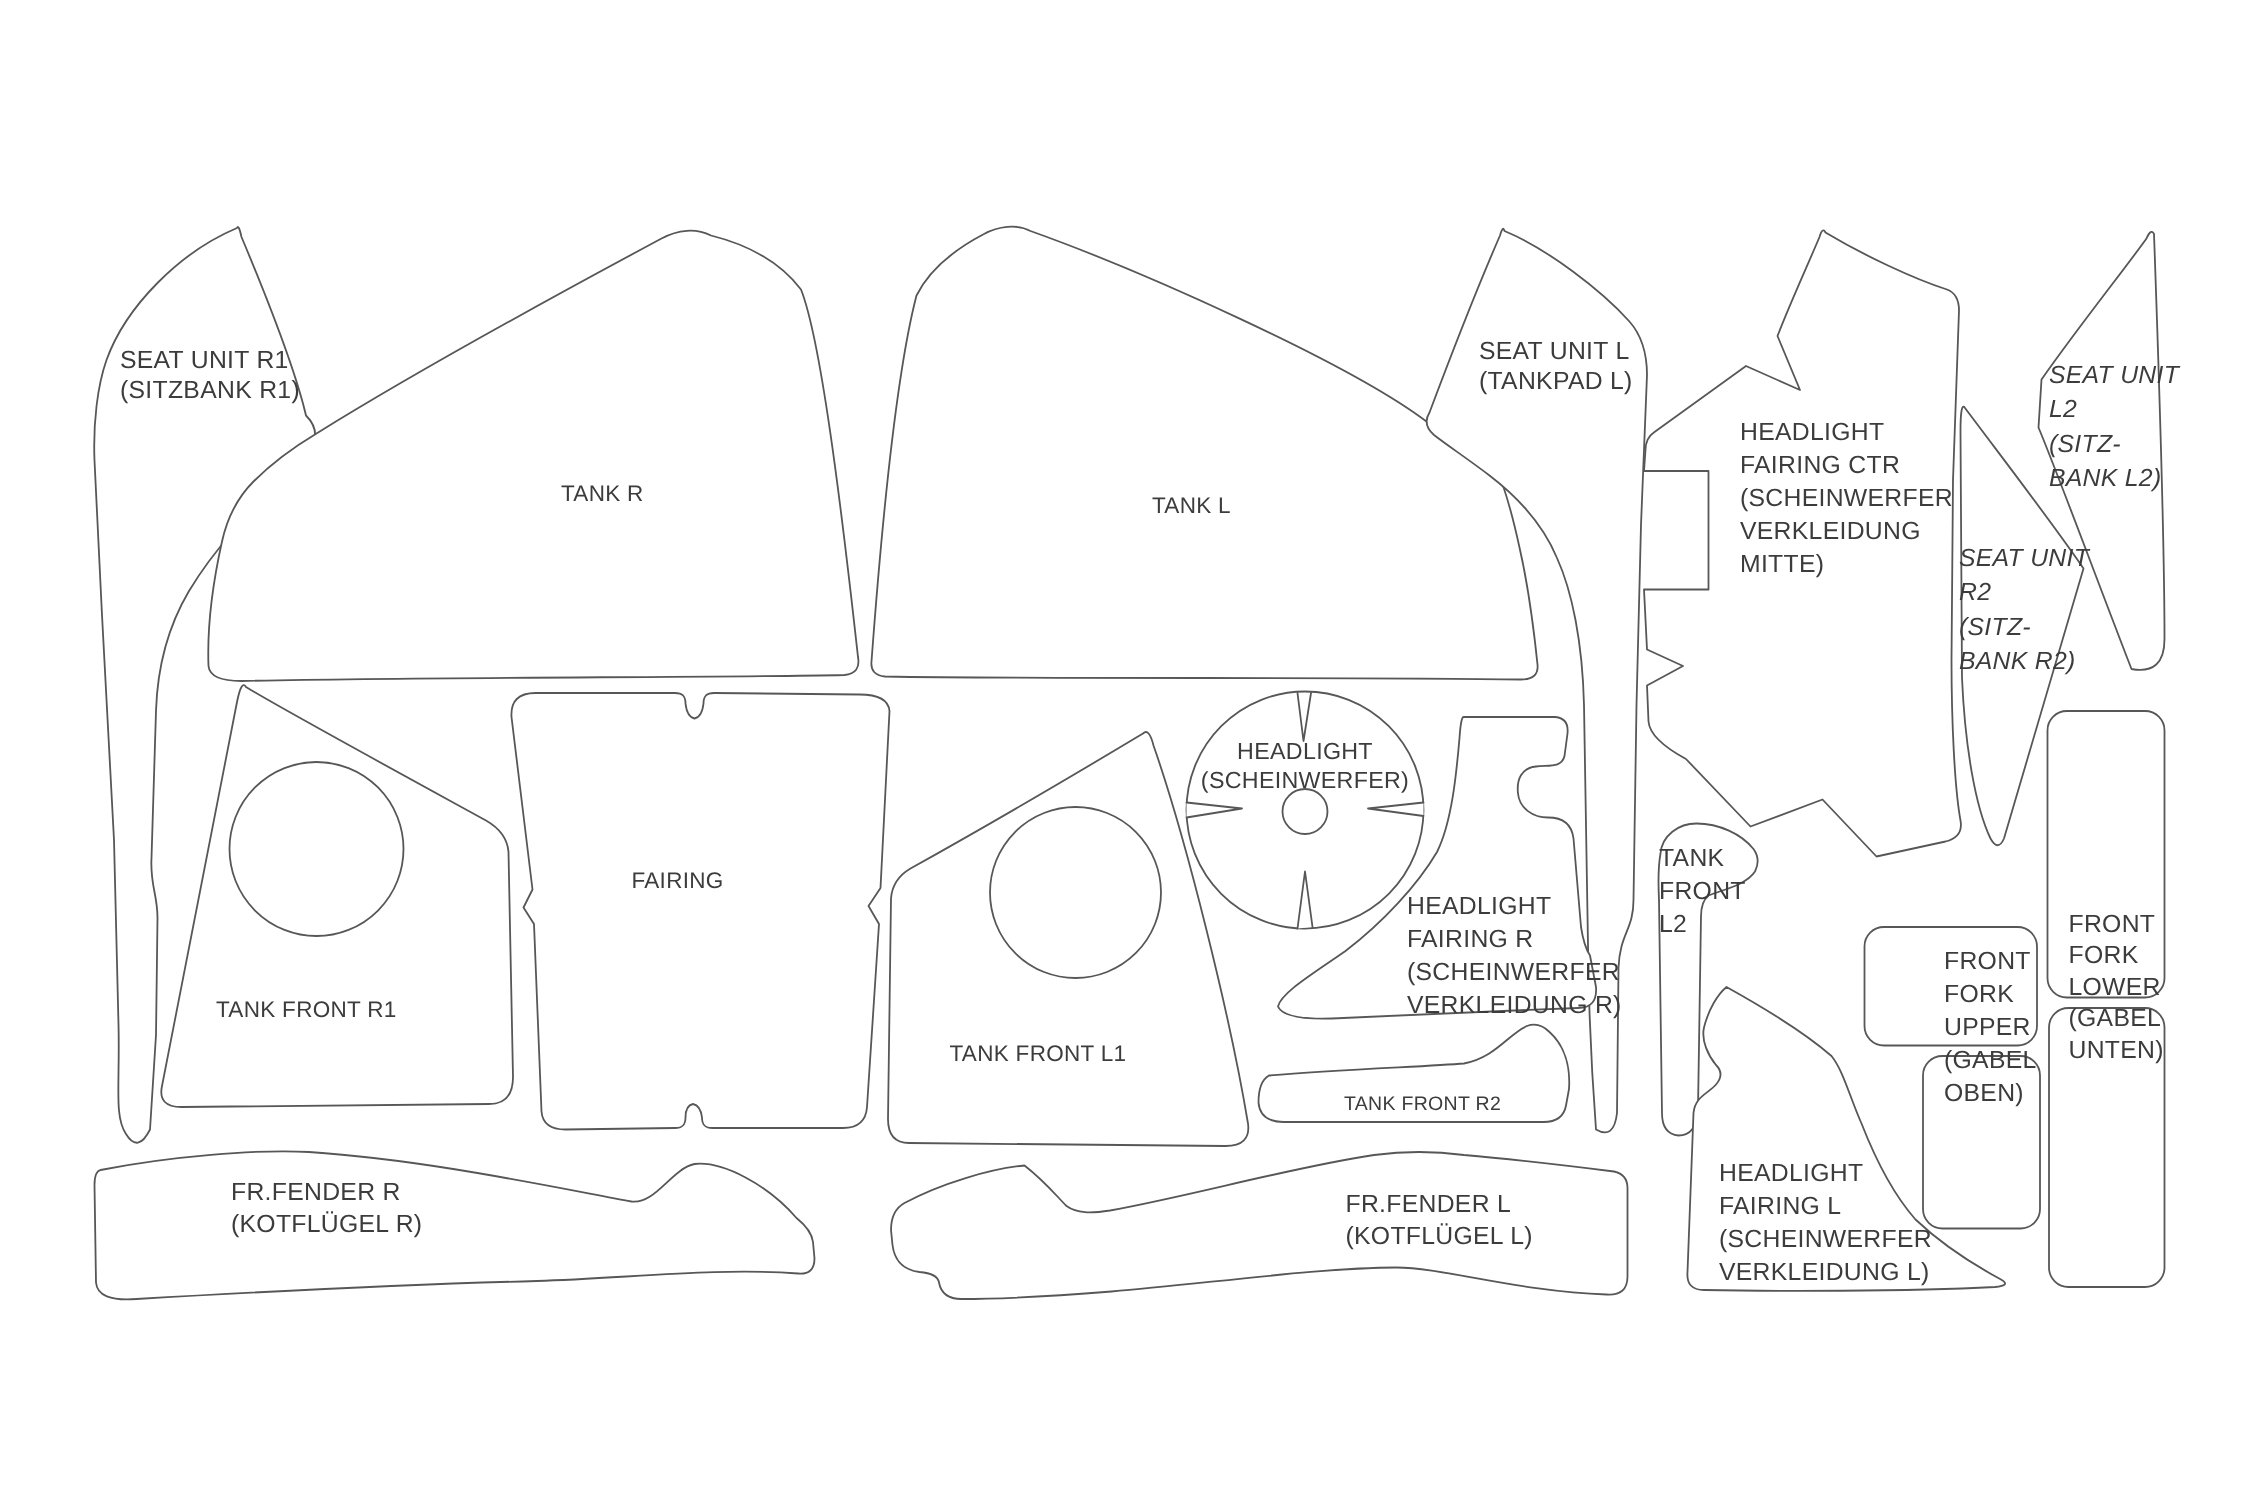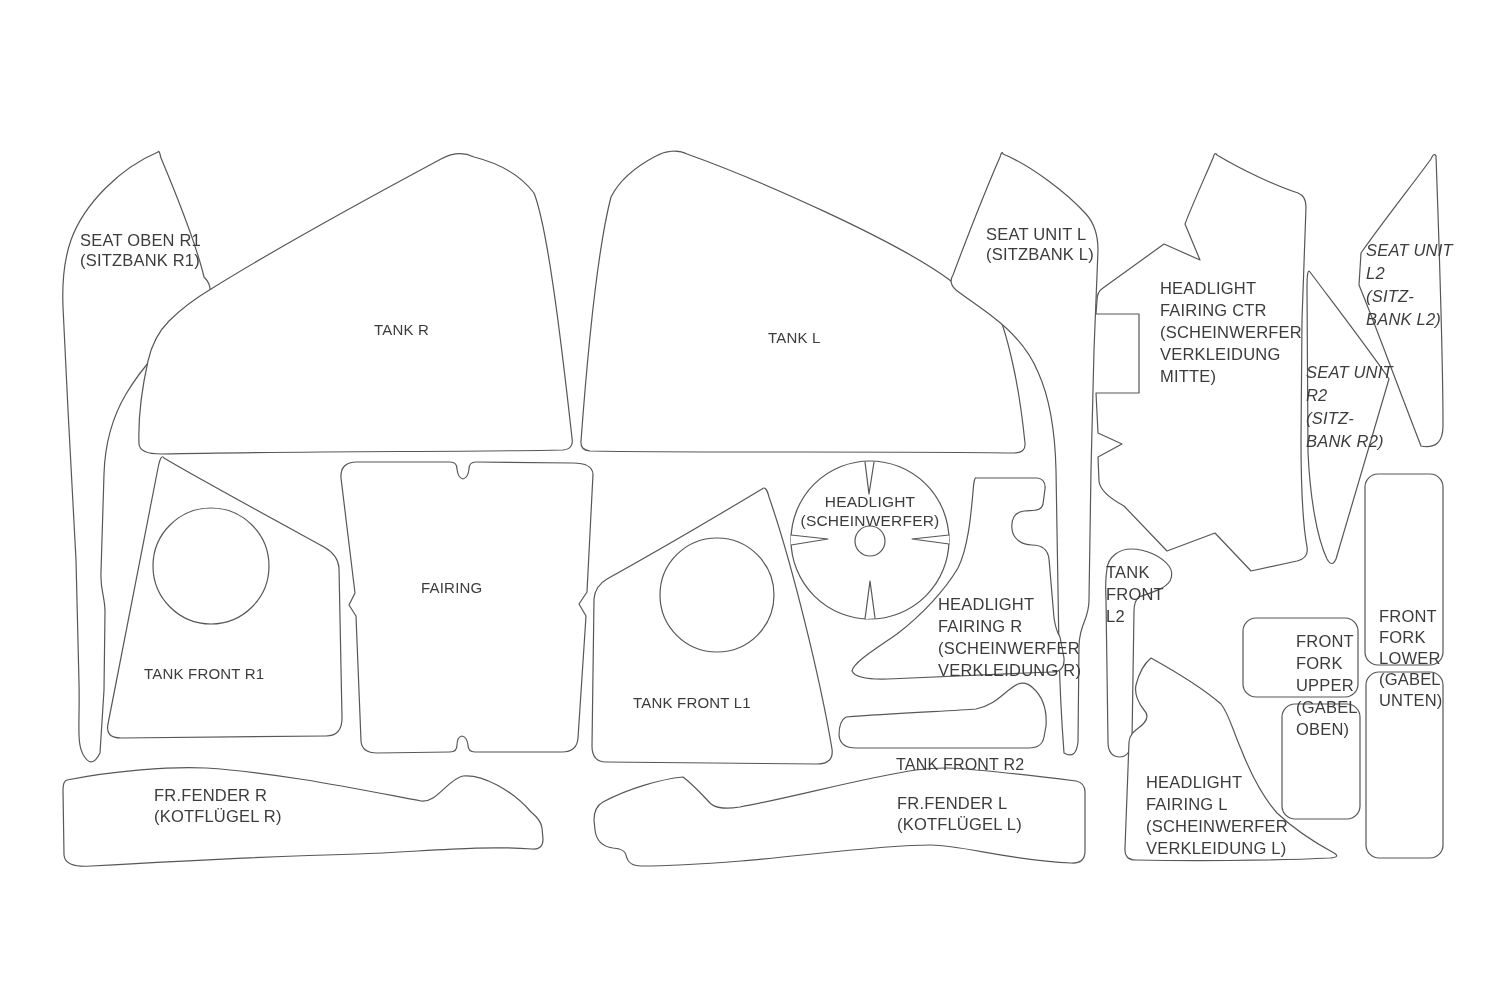--- a/index.html
+++ b/index.html
@@ -21,21 +21,21 @@
   #outlines .hole, #outlines .slit{fill:#ffffff;}
   .lbl{
     position:absolute;
     color:#3c3c3c;
     font-size:16.5px;
     line-height:21px;
     white-space:pre-line;
     letter-spacing:0.2px;
   }
   .lbl-lg{font-size:15px;line-height:24px;}
-  .lbl-md{font-size:16px;line-height:22px;margin-top:29px;}
+  .lbl-md{font-size:13px;line-height:22px;}
   .lh19{line-height:19.5px;}
   .lh22{line-height:22px;}
   .lh23{line-height:23px;font-style:italic;}
   .ctr{transform:translateX(-50%);text-align:center;font-size:15.5px;line-height:19px;}
 </style>
 </head>
 <body>
 
 <div id="sheet">
 
@@ -123,26 +123,26 @@
          C 478,845 420,852 358,854 C 278,856 160,862 91,866 Q 65,868 64,855 L 63,790
          Q 63,781 67,780 Z"></path>
 
     <path d="M 683,777 C 697,788 704,797 711,804 C 718,809 727,809 740,807 C 795,797 862,778 916,770
          Q 946,766 976,770 C 1011,773 1052,778 1076,781 Q 1085,783 1085,792 L 1085,851
          Q 1085,864 1071,863 C 1012,861 962,845 931,845 C 881,845 802,856 741,861
          C 703,864 662,866 641,866 Q 628,866 626,855 Q 625,849 613,848 Q 597,846 595,830
          L 594,820 Q 594,807 603,802 C 627,789 661,779 683,777 Z"></path>
   </svg>
 
-  <div class="lbl lh19" style="left:80px;top:231px">SEAT OBEN R1
+  <div class="lbl lh19" style="left:80px;top:231px">SEAT UNIT R1
 (SITZBANK R1)</div>
   <div class="lbl lbl-lg" style="left:374px;top:318px">TANK R</div>
   <div class="lbl lbl-lg" style="left:768px;top:326px">TANK L</div>
   <div class="lbl lh19" style="left:986px;top:225px">SEAT UNIT L
-(SITZBANK L)</div>
+(TANKPAD L)</div>
   <div class="lbl lh22" style="left:1160px;top:277px">HEADLIGHT
 FAIRING CTR
 (SCHEINWERFER
 VERKLEIDUNG
 MITTE)</div>
   <div class="lbl lh23" style="left:1366px;top:239px">SEAT UNIT
 L2
 (SITZ-
 BANK L2)</div>
   <div class="lbl lh23" style="left:1306px;top:361px">SEAT UNIT

